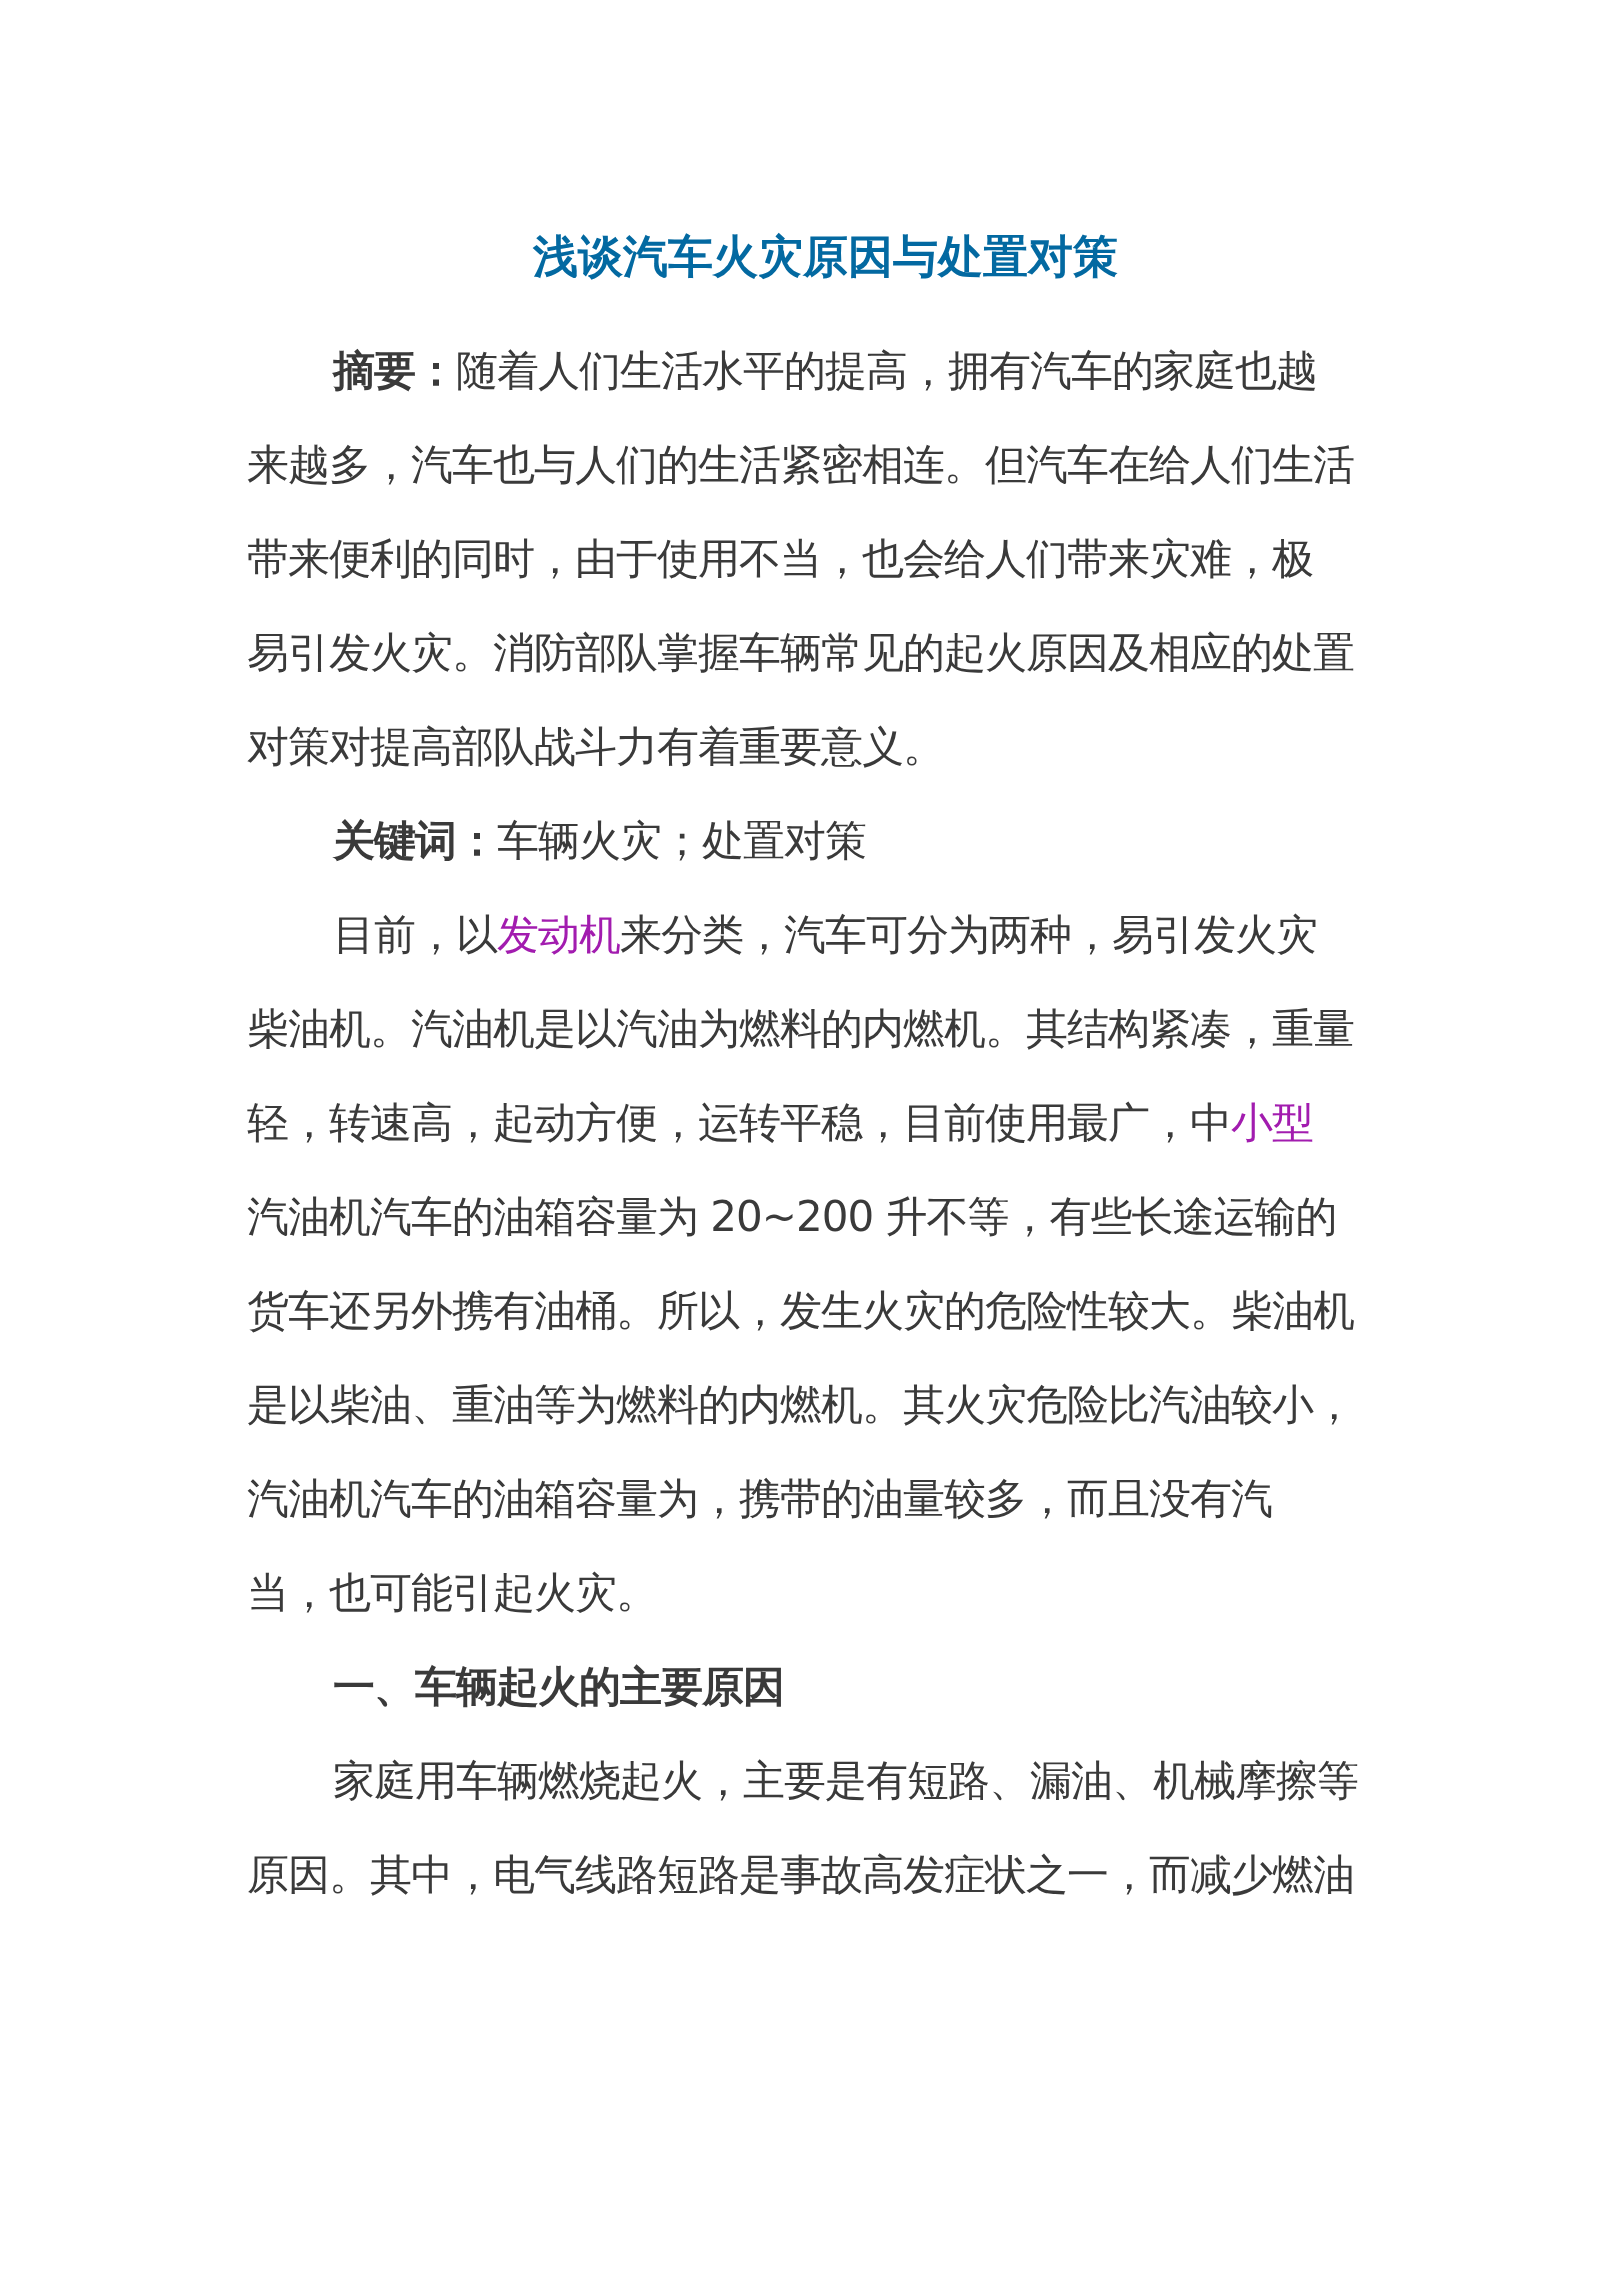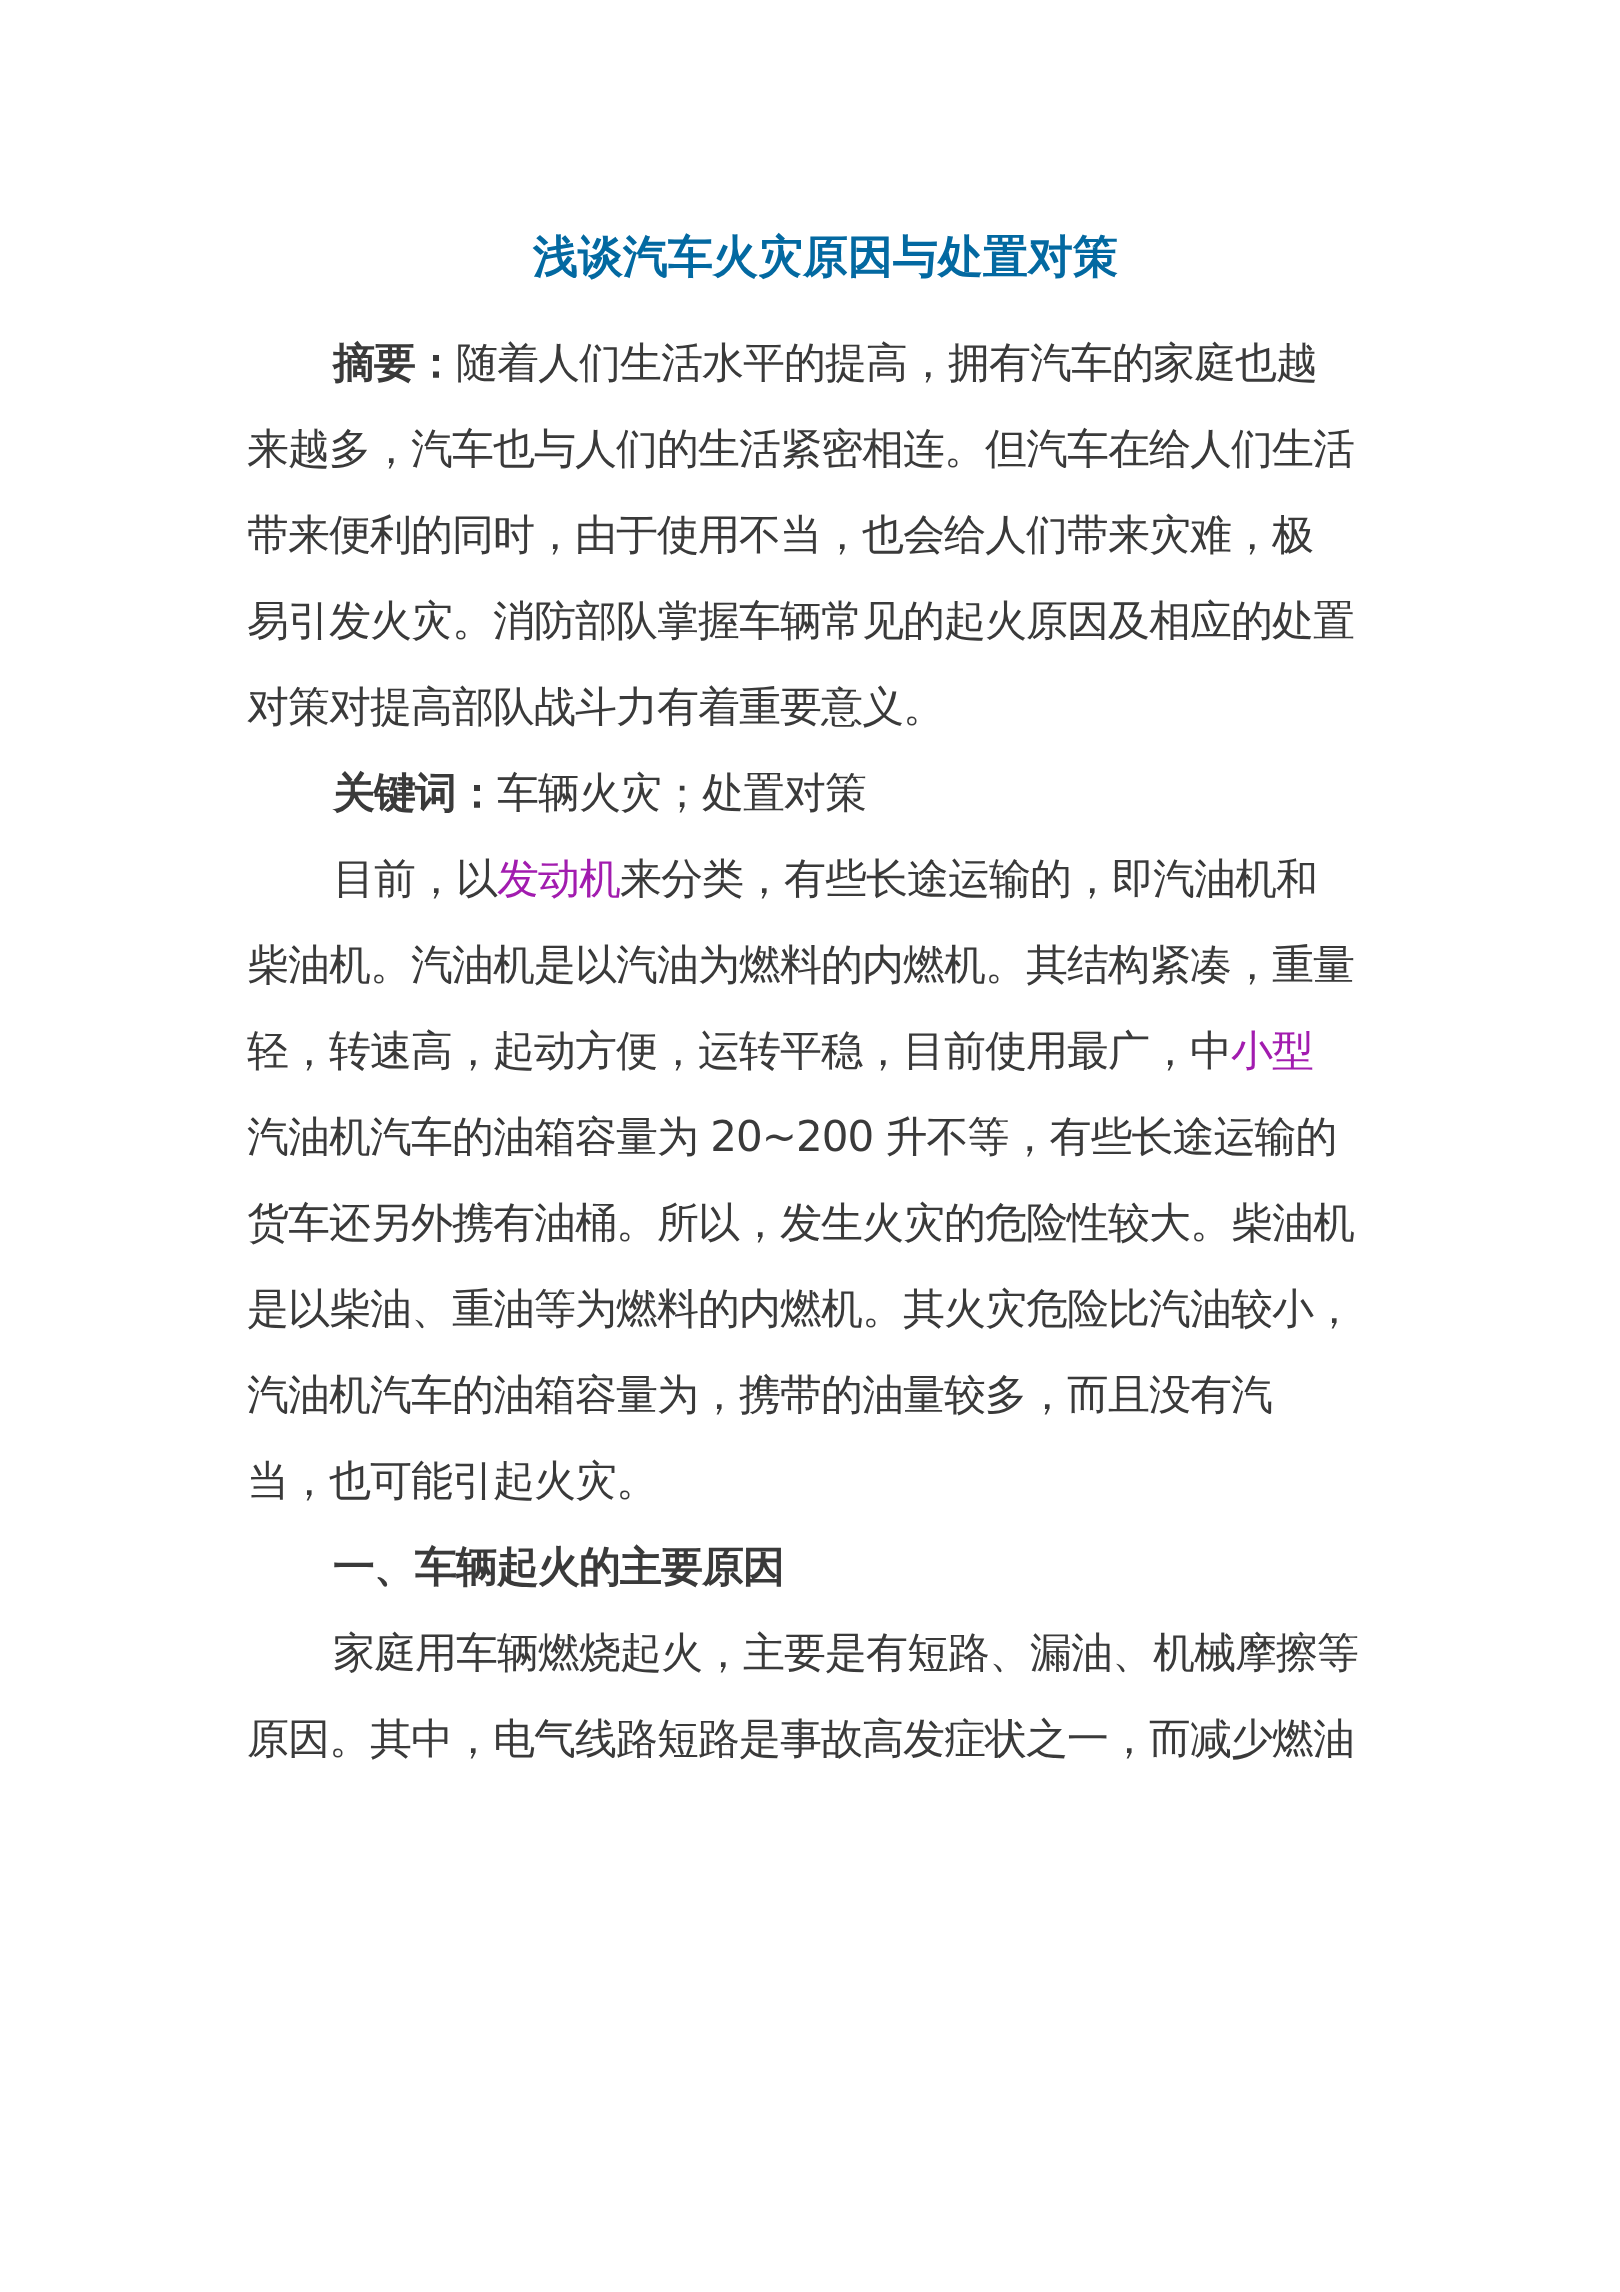--- a/index.html
+++ b/index.html
@@ -2,38 +2,38 @@
 <html><head>
 <meta charset="utf-8">
 <style>
   html, body { margin: 0; padding: 0; background: #ffffff; }
   body { width: 1620px; height: 2293px; position: relative; overflow: hidden;
          font-family: "DejaVu Sans", "Liberation Sans", sans-serif; color: #3a3a3a; }
   .page { position: absolute; left: 247px; top: 0; width: 1157px; }
   .title { position: absolute; left: 0; width: 1157px; top: 227px; text-align: center;
            font-size: 45px; font-weight: bold; line-height: 59px; color: #0369a1; letter-spacing: 0px; }
   .body { position: absolute; left: 0; top: 333px; width: 1176px; }
-  .line { height: 86px; line-height: 59px; font-size: 42px; white-space: nowrap; letter-spacing: -1px; }
+  .line { height: 86px; line-height: 59px; font-size: 42px; white-space: nowrap; letter-spacing: -1px; margin-top: 8px; }
   .indent { padding-left: 86px; }
   .b { font-weight: bold; }
   .k { color: #a21caf; }
 </style>
 </head>
 <body>
 
 <div class="page">
   <div class="title">浅谈汽车火灾原因与处置对策</div>
   <div class="body" id="body">
       <div class="line indent"><span class="b">摘要：</span><span class="">随着人们生活水平的提高，拥有汽车的家庭也越</span></div>
       <div class="line"><span class="">来越多，汽车也与人们的生活紧密相连。但汽车在给人们生活</span></div>
       <div class="line"><span class="">带来便利的同时，由于使用不当，也会给人们带来灾难，极</span></div>
       <div class="line"><span class="">易引发火灾。消防部队掌握车辆常见的起火原因及相应的处置</span></div>
       <div class="line"><span class="">对策对提高部队战斗力有着重要意义。</span></div>
       <div class="line indent"><span class="b">关键词：</span><span class="">车辆火灾；处置对策</span></div>
-      <div class="line indent"><span class="">目前，以</span><span class="k">发动机</span><span class="">来分类，有些长途运输的，即汽油机和</span></div>
+      <div class="line indent"><span class="">目前，以</span><span class="k">发动机</span><span class="">来分类，汽车可分为两种，易引发火灾</span></div>
       <div class="line"><span class="">柴油机。汽油机是以汽油为燃料的内燃机。其结构紧凑，重量</span></div>
       <div class="line"><span class="">轻，转速高，起动方便，运转平稳，目前使用最广，中</span><span class="k">小型</span></div>
       <div class="line"><span class="">汽油机汽车的油箱容量为 20~200 升不等，有些长途运输的</span></div>
       <div class="line"><span class="">货车还另外携有油桶。所以，发生火灾的危险性较大。柴油机</span></div>
       <div class="line"><span class="">是以柴油、重油等为燃料的内燃机。其火灾危险比汽油较小，</span></div>
       <div class="line"><span class="">汽油机汽车的油箱容量为，携带的油量较多，而且没有汽</span></div>
       <div class="line"><span class="">当，也可能引起火灾。</span></div>
       <div class="line indent"><span class="b">一、车辆起火的主要原因</span></div>
       <div class="line indent"><span class="">家庭用车辆燃烧起火，主要是有短路、漏油、机械摩擦等</span></div>
       <div class="line"><span class="">原因。其中，电气线路短路是事故高发症状之一，而减少燃油</span></div>

